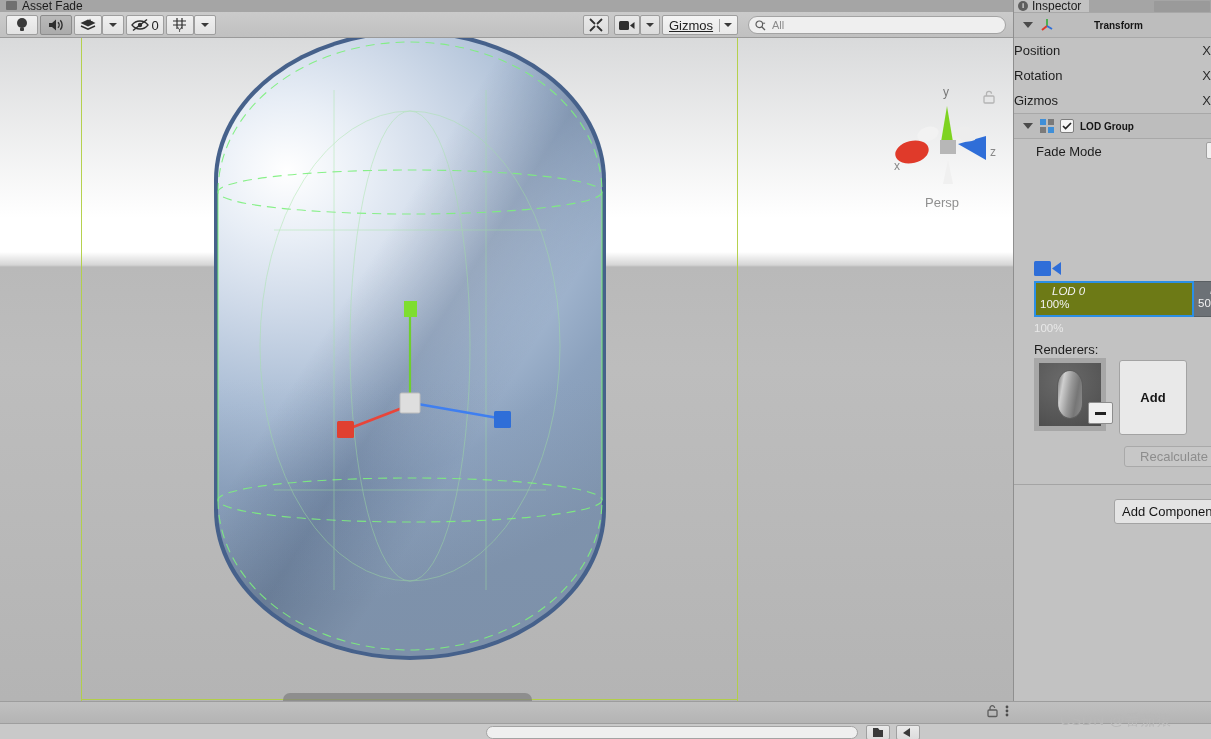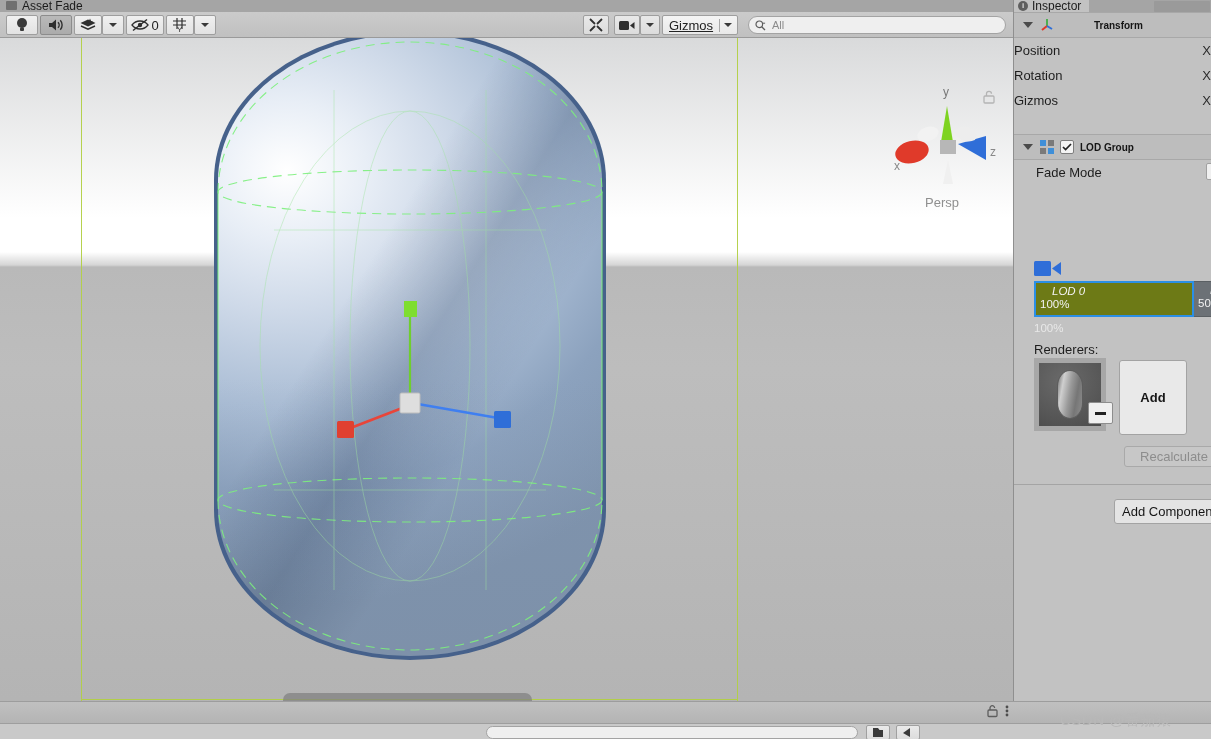--- a/index.html
+++ b/index.html
@@ -478,21 +478,21 @@
     </div>
     <div class="row">
       <span class="row-label">Rotation</span>
       <span class="row-x">X</span>
     </div>
     <div class="row">
       <span class="row-label">Gizmos</span>
       <span class="row-x">X</span>
     </div>
 
-    <div class="comp-header" style="margin-top:21px;text-align:right;">
+    <div class="comp-header" style="margin-top:0;text-align:right;">
       <span class="foldout"></span>
       <svg class="lodg-icon" viewBox="0 0 16 16">
         <rect x="1" y="1" width="6" height="6" fill="#3f8fd8"></rect>
         <rect x="9" y="1" width="6" height="6" fill="#7a7a7a"></rect>
         <rect x="1" y="9" width="6" height="6" fill="#7a7a7a"></rect>
         <rect x="9" y="9" width="6" height="6" fill="#3f8fd8"></rect>
       </svg>
       <span class="lodg-check">
         <svg width="10" height="8" viewBox="0 0 10 8">
           <path d="M1 4 L3.6 6.6 L9 1" stroke="#222" stroke-width="1.7" fill="none"></path>

